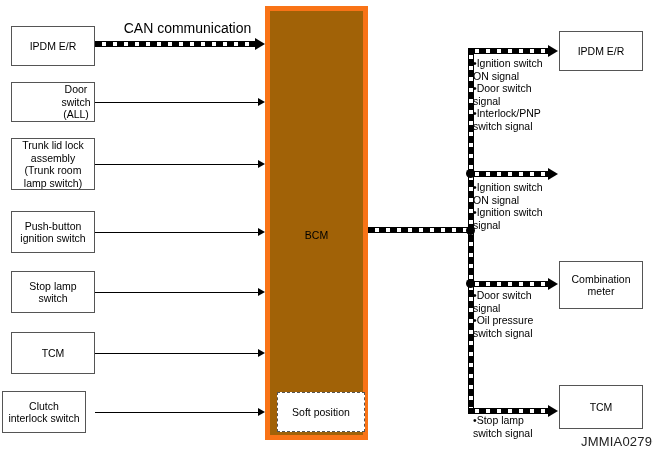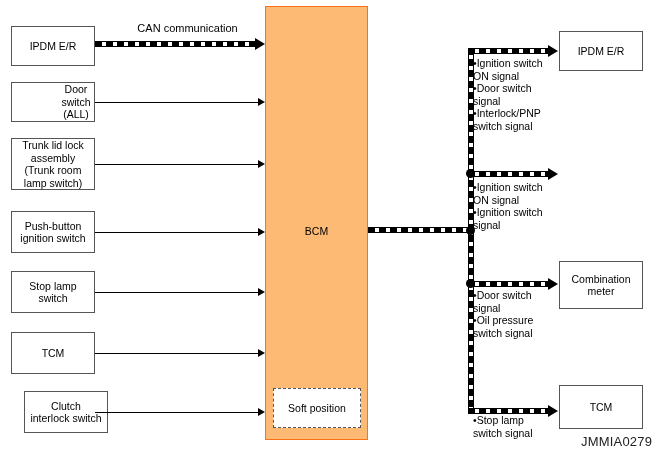--- a/index.html
+++ b/index.html
@@ -29,22 +29,22 @@
     font-size:10.5px;
     line-height:12.5px;
     color:#000;
     padding:1px 2px;
   }
   .box-label{white-space:pre-line;}
 
   
   .bcm{
     position:absolute;
-    border:1px solid #f97316;
-    background:#fdba74;
+    border:5px solid #f97316;
+    background:#a16207;
     box-sizing:border-box;
   }
   .bcm-label{
     position:absolute;
     width:100%;
     text-align:center;
     font-size:10.5px;
     top:0;
   }
   .power-pos{
@@ -101,21 +101,21 @@
   .junction{
     position:absolute;
     width:9px;height:9px;
     border-radius:50%;
     background:#000;
   }
 
   
   .txt{
     position:absolute;
-    font-size:11px;
+    font-size:14px;
     line-height:12.5px;
     color:#000;
     white-space:pre-line;
   }
   .txt-c{text-align:center;}
   .sig-list{
     position:absolute;
     font-size:10.5px;
     line-height:12.6px;
     white-space:pre-line;
@@ -149,21 +149,21 @@
 (Trunk room
 lamp switch)</span>
   </div>
   <div class="box" style="left:11px;top:271px;width:84px;height:42px;">
     <span class="box-label">Stop lamp
 switch</span>
   </div>
   <div class="box" style="left:11px;top:332px;width:84px;height:42px;">
     <span class="box-label">TCM</span>
   </div>
-  <div class="box" style="left:24px;top:391px;width:84px;height:42px;">
+  <div class="box" style="left:2px;top:391px;width:84px;height:42px;">
     <span class="box-label">Clutch
 interlock switch</span>
   </div>
 
   <div class="canh" style="left:95px;top:41px;width:160px;"></div>
   <div class="can-arrow" style="left:255px;top:38px;"></div>
   <div class="txt txt-c" style="left:105px;top:22px;width:165px;">CAN communication</div>
 
   <div class="sline" style="left:95px;top:102px;width:163px;"></div>
   <div class="arrowhead" style="left:258px;top:98px;"></div>

